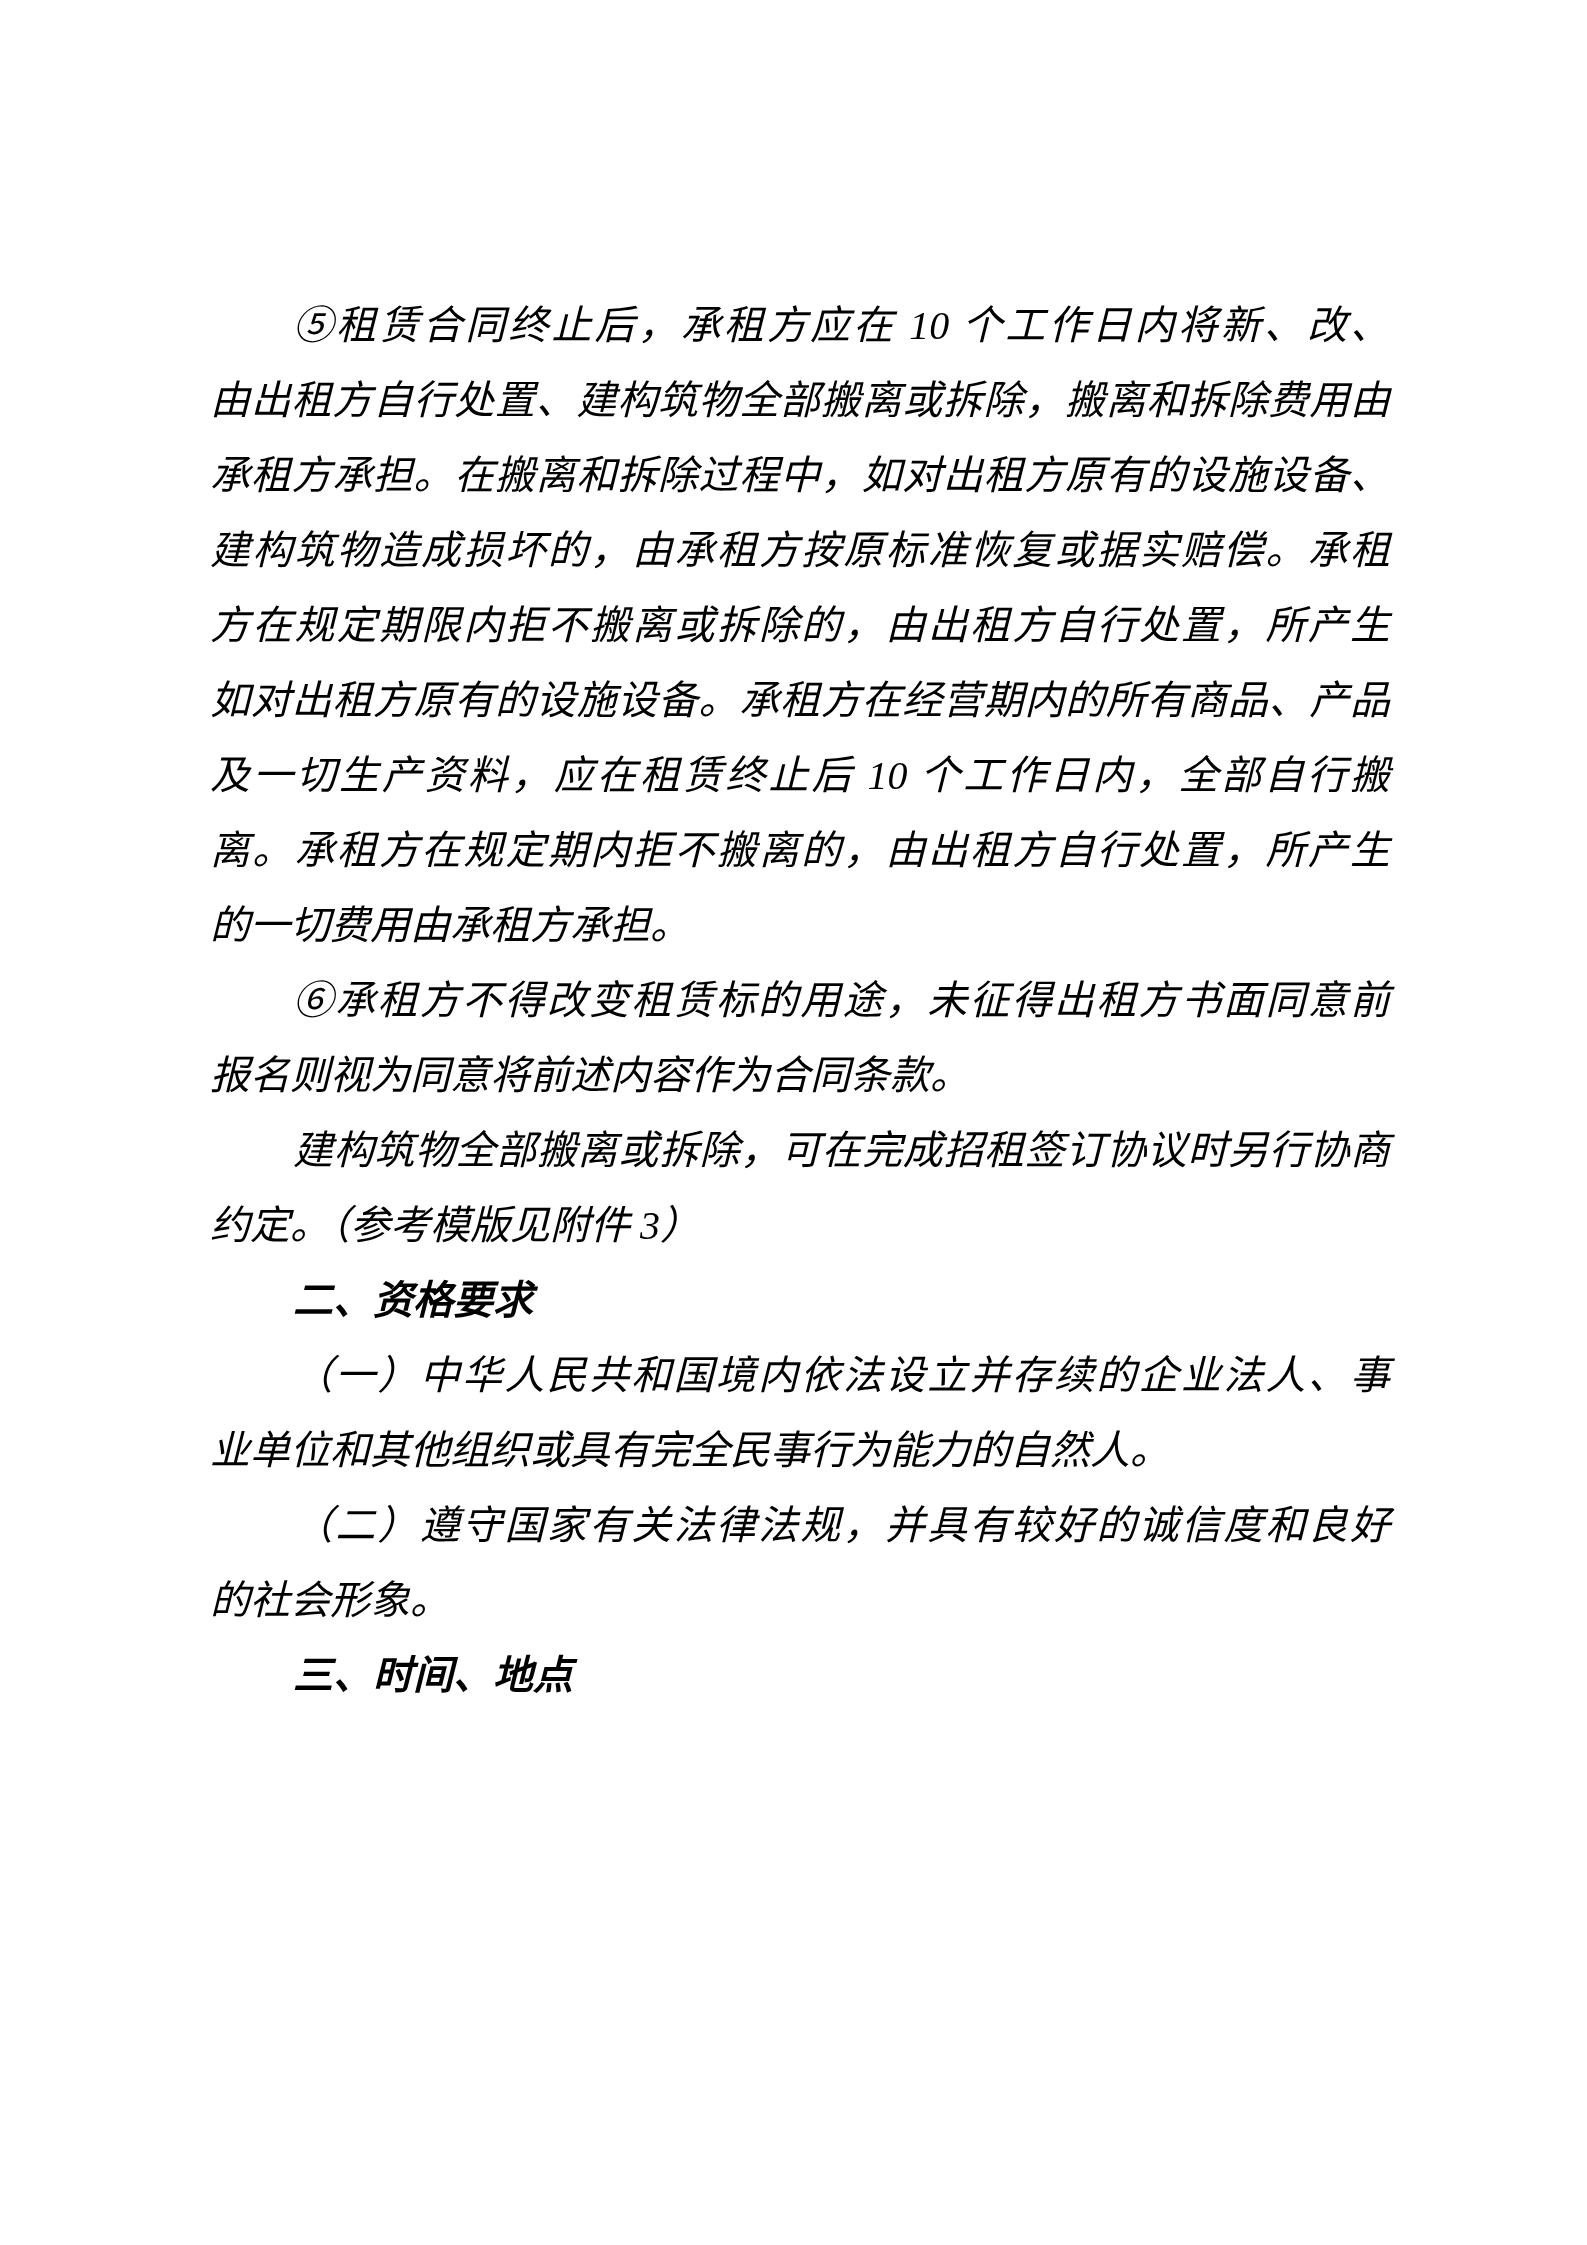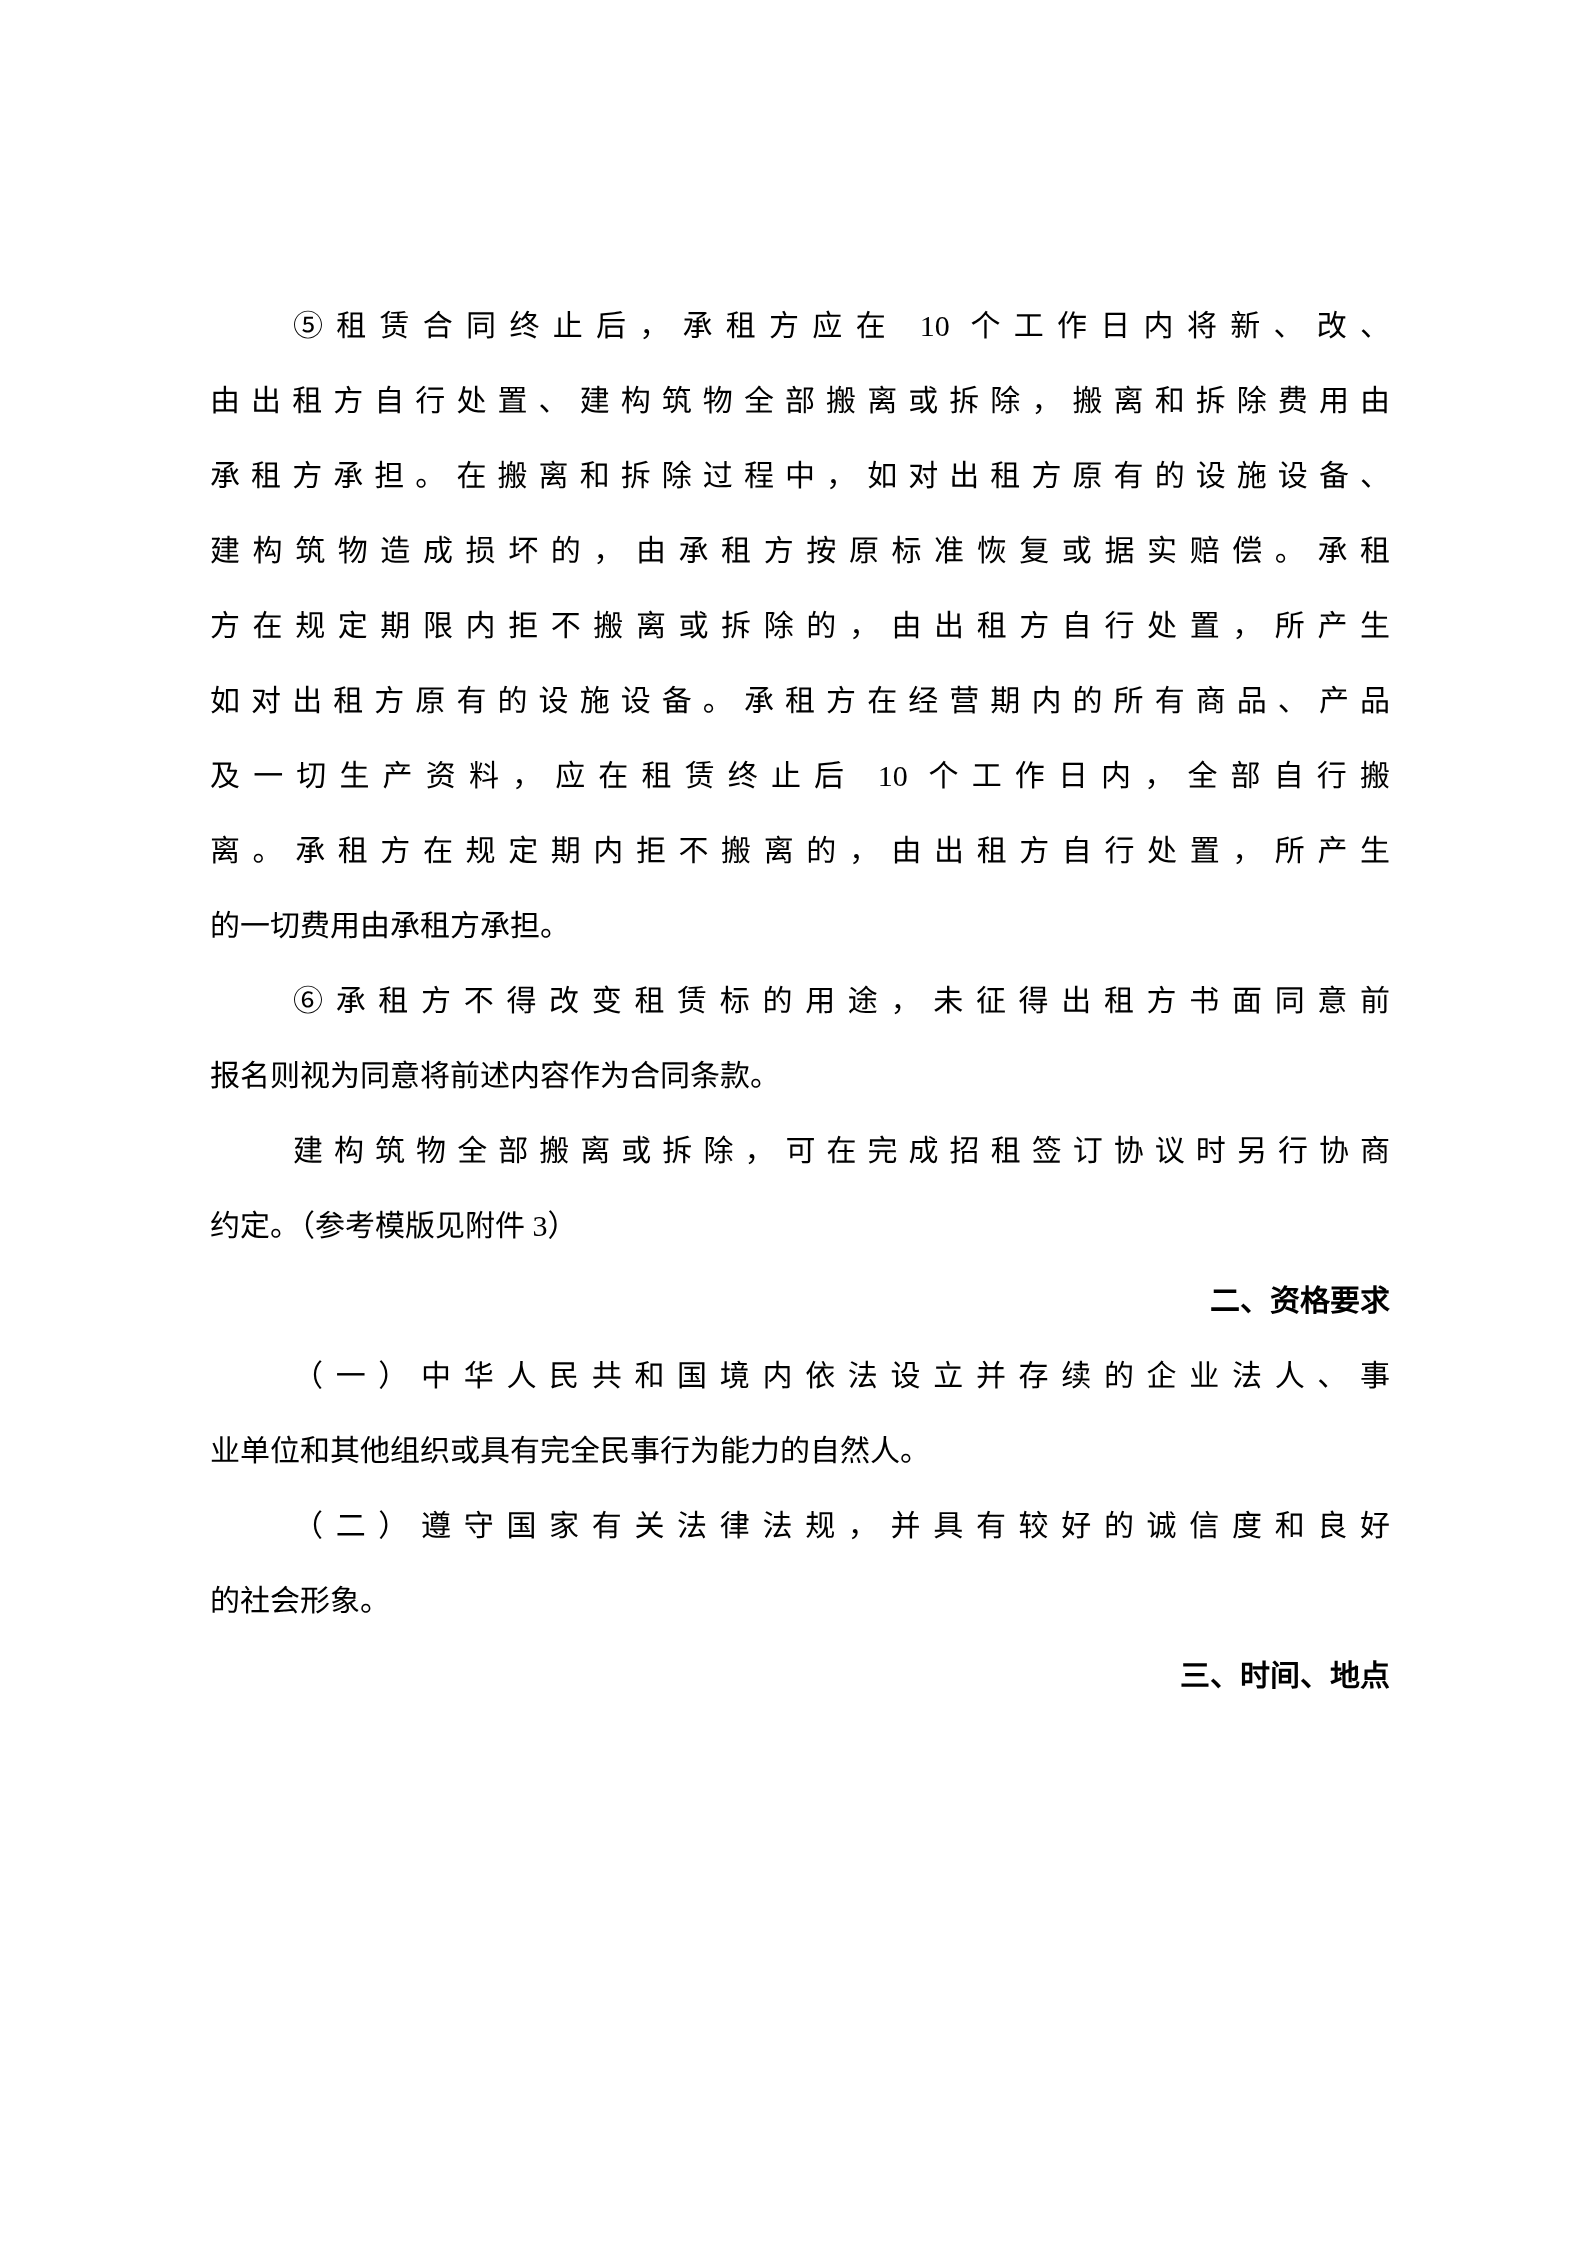--- a/index.html
+++ b/index.html
@@ -15,38 +15,38 @@
     overflow: hidden;
   }
   .content {
     position: absolute;
     left: 210px;
     top: 288px;
     width: 1180px;
   }
   .line {
     font-family: "Liberation Serif", "DejaVu Serif", serif;
-    font-size: 30px;
+    font-size: 40px;
     line-height: 75px;
     height: 75px;
     color: #000000;
     white-space: pre-wrap;
     text-align: left;
+    font-style: italic;
   }
   .line.full {
     text-align: justify;
     text-align-last: justify;
   }
   .line.indent {
     text-indent: 83px;
   }
   .line.heading {
     font-family: "Liberation Sans", "DejaVu Sans", sans-serif;
     font-weight: bold;
-    text-align: right;
   }
 </style>
 </head>
 <body>
 
 <div class="page">
   <div class="content" id="doc-content">
       <div class="line full indent">⑤租赁合同终止后，承租方应在 10 个工作日内将新、改、</div>
       <div class="line full">由出租方自行处置、建构筑物全部搬离或拆除，搬离和拆除费用由</div>
       <div class="line full">承租方承担。在搬离和拆除过程中，如对出租方原有的设施设备、</div>

